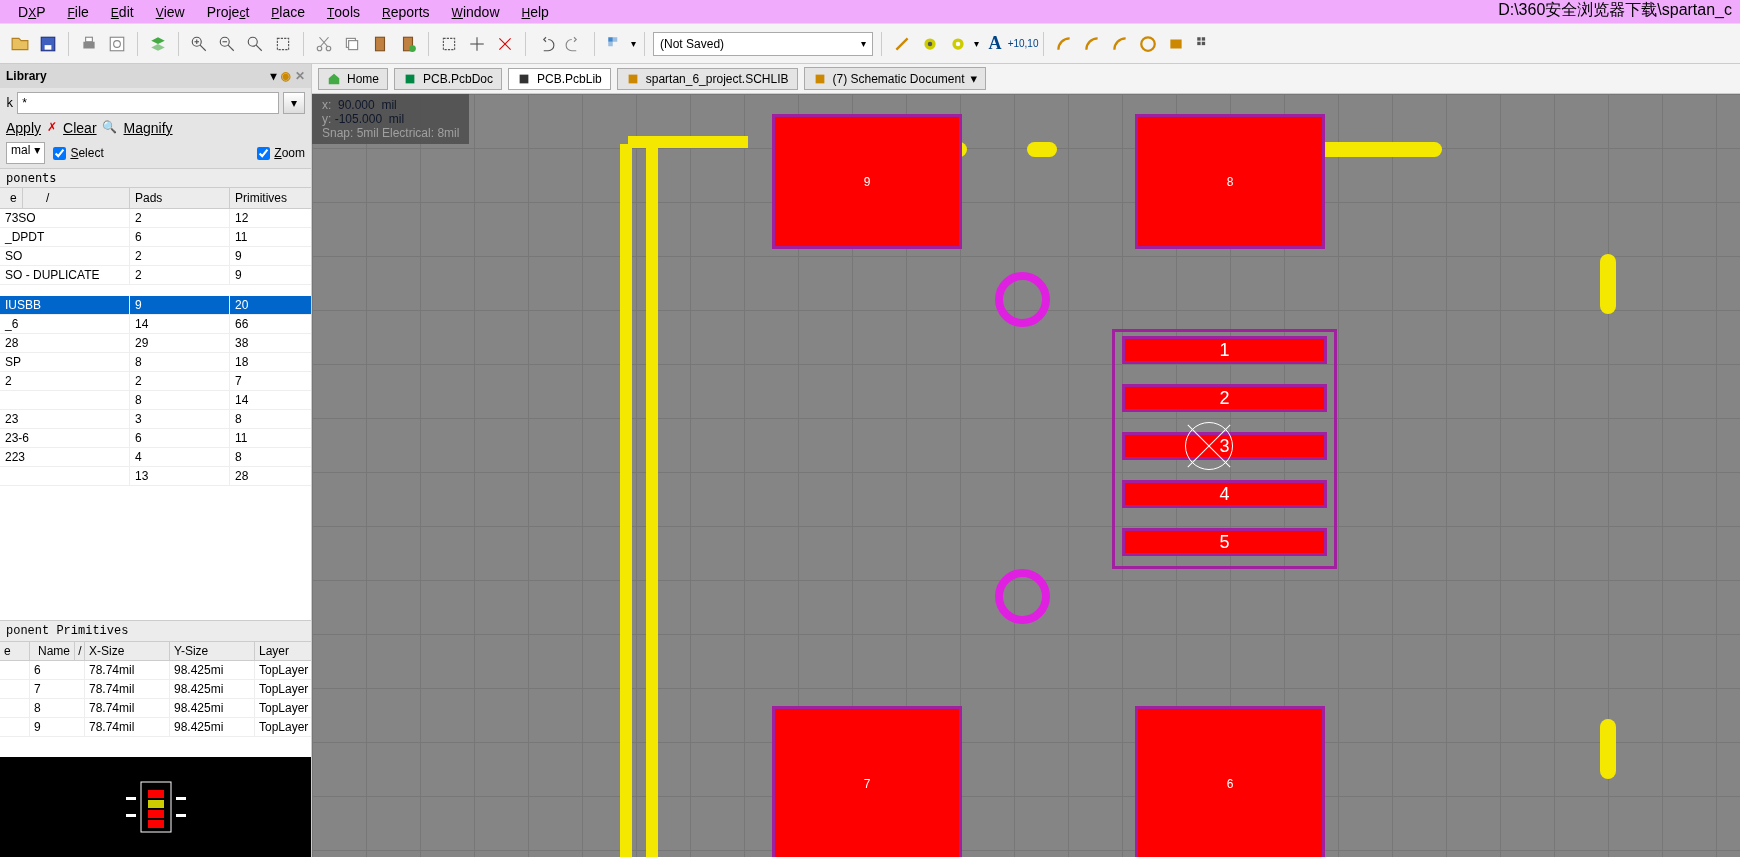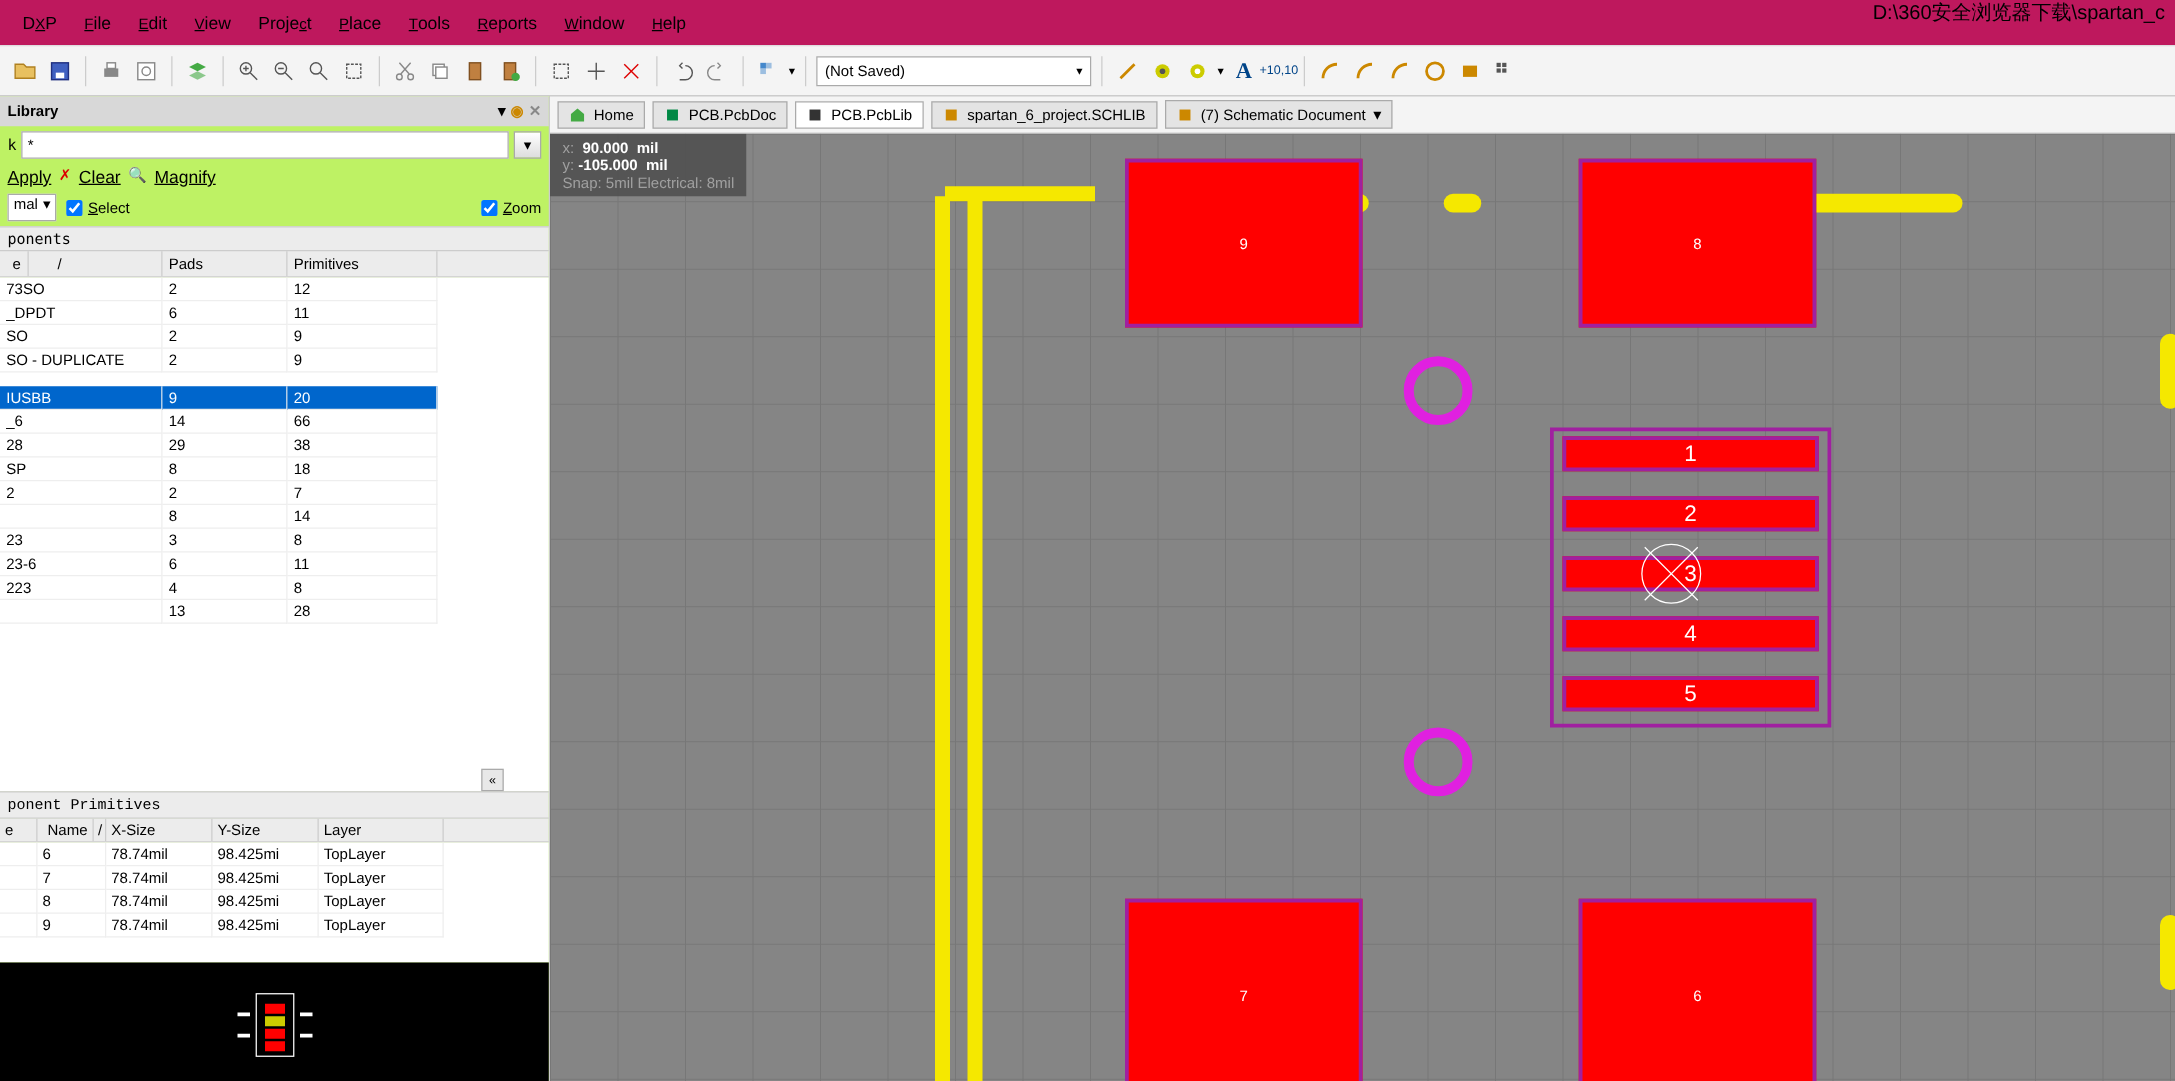--- a/index.html
+++ b/index.html
@@ -1,28 +1,28 @@
 <!DOCTYPE html>
 <html><head>
   <meta charset="utf-8">
   <style>
     * { margin: 0; padding: 0; box-sizing: border-box; font-family: Tahoma, Arial, sans-serif; font-size: 12px; }
     body { width: 1740px; height: 865px; background: #fff; overflow: hidden; user-select: none; }
-    .menubar { height: 37px; background: #be185d; display: flex; align-items: center; padding-left: 8px; gap: 2px; border-bottom: 1px solid #ddd; }
+    .menubar { height: 24px; background: #f0abfc; display: flex; align-items: center; padding-left: 8px; gap: 2px; border-bottom: 1px solid #ddd; }
     .menubar .item { padding: 4px 10px; font-size: 14px; cursor: pointer; }
     .menubar .item .mn { text-decoration: underline; }
     .title-path { position: absolute; top: 0; right: 8px; font-size: 16px; color: #000; }
     .toolbar { height: 40px; background: #f4f4f4; display: flex; align-items: center; padding-left: 8px; gap: 4px; border-bottom: 1px solid #ccc; }
     .tbtn { width: 24px; height: 24px; display: flex; align-items: center; justify-content: center; cursor: pointer; }
     .tbtn svg { width: 18px; height: 18px; }
     .tsep { width: 1px; height: 24px; background: #ccc; margin: 0 4px; }
     .dropdown { width: 220px; height: 24px; border: 1px solid #aaa; background: #fff; display: flex; align-items: center; padding: 0 6px; font-size: 13px; }
     .dropdown .arrow { margin-left: auto; font-size: 10px; }
     .main { display: flex; height: calc(100% - 72px); }
-    .sidebar { width: 440px; background: #bef264; display: flex; flex-direction: column; border-right: 1px solid #ccc; }
+    .sidebar { width: 312px; background: #e5e5e5; display: flex; flex-direction: column; border-right: 1px solid #ccc; }
     .panel-title { background: #d8d8d8; height: 24px; display: flex; align-items: center; padding: 0 6px; font-weight: bold; font-size: 13px; }
     .panel-title .icons { margin-left: auto; display: flex; gap: 4px; }
     .mask { display: flex; align-items: center; padding: 4px 6px; gap: 4px; }
     .mask input { flex: 1; height: 22px; border: 1px solid #aaa; padding: 0 4px; background:#fff; }
     .mask .sel { width: 22px; height: 22px; background: linear-gradient(#fff,#ddd); border: 1px solid #aaa; display:flex;align-items:center;justify-content:center; }
     .controls { display: flex; gap: 6px; padding: 2px 6px; font-family: monospace; }
     .controls .lbl { text-decoration: underline; cursor:pointer; font-size:14px; }
     .controls .x { color:#d00; }
     .row2 { display:flex; gap: 8px; padding: 4px 6px; align-items:center; }
     .combo { border:1px solid #aaa; height:22px; padding:0 4px; display:flex; align-items:flex-start; gap:4px; background:#fff; font-family: monospace;}
@@ -45,21 +45,21 @@
     .tab { border:1px solid #aaa; background:#e4e4e4; padding:3px 8px; display:flex; align-items:center; gap:6px; cursor:pointer; font-size:13px; }
     .tab.active { background:#fff; }
     .canvas { flex:1; position:relative; background:#858585; overflow:hidden; }
     .grid { position:absolute; inset:0;
       background-image:
         linear-gradient(#777 1px, transparent 1px),
         linear-gradient(90deg, #777 1px, transparent 1px);
       background-size: 54px 54px;
     }
     .hud { position:absolute; left:0; top:0; background:rgba(80,80,80,0.9); padding:4px 10px; color:#a0a0a0; font-family:monospace; font-size:14px; }
-    .hud .v { color:#ffffff; font-weight:bold; }
+    .hud .v { color:#0f172a; font-weight:normal; }
     .pad { position:absolute; background:#f00; border:3px solid #a020a0; color:#fff; display:flex; align-items:center; justify-content:center; font-size:40px; font-family:Arial; }
     .smallpad { position:absolute; background:#f00; border:3px solid #a020a0; color:#fff; display:flex; align-items:center; justify-content:center; font-size:18px; }
     .track { position:absolute; background:#f5e800; }
     .circle { position:absolute; border:8px solid #e020e0; border-radius:50%; }
     .origin { position:absolute; width:60px; height:60px; }
     .origin::before { content:''; position:absolute; left:50%; top:0; width:1px; height:100%; background:#fff; transform:translateX(-50%) rotate(45deg);}
     .origin::after { content:''; position:absolute; left:50%; top:0; width:1px; height:100%; background:#fff; transform:translateX(-50%) rotate(-45deg);}
     .origin .c { position:absolute; inset:6px; border:1px solid #fff; border-radius:50%; }
     .expand { position:absolute; width:18px; height:18px; background:#e8e8e8; border:1px solid #aaa; display:flex; align-items:center; justify-content:center; font-size:10px; top: 615px; left:385px;}
   </style>

